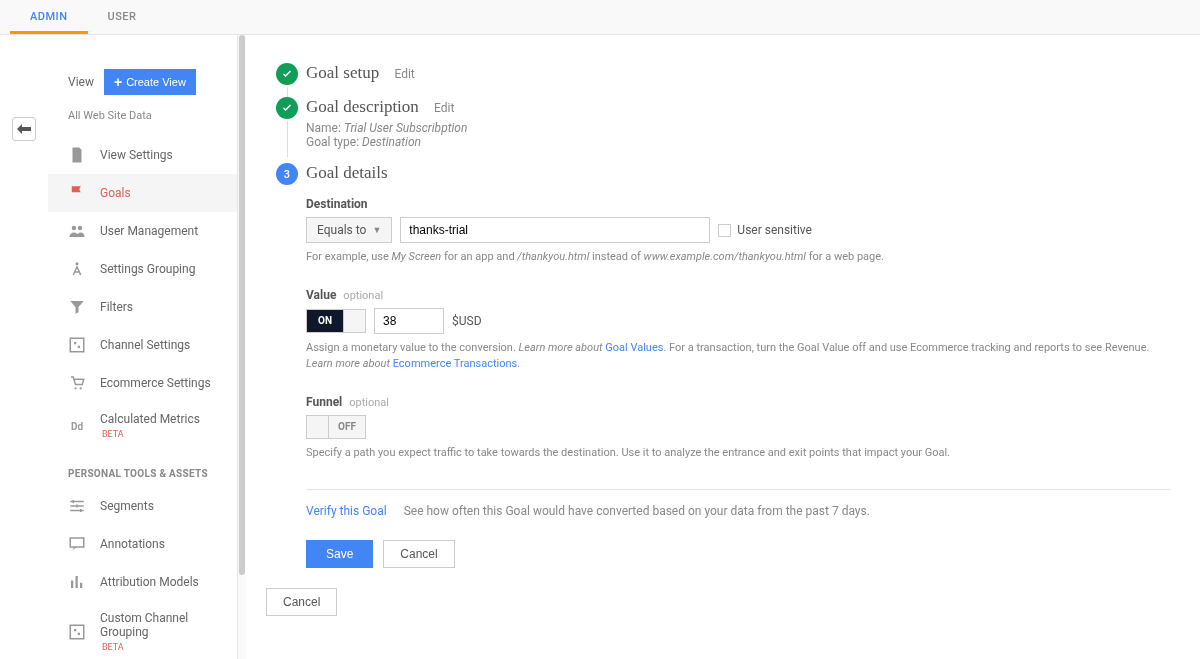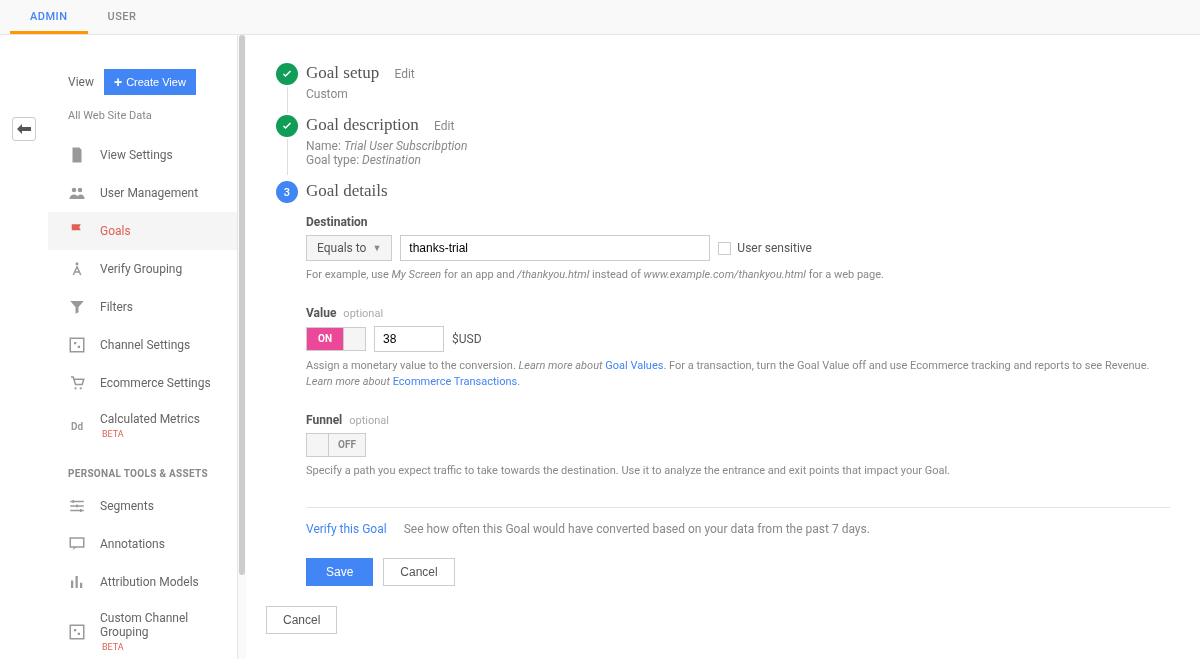--- a/index.html
+++ b/index.html
@@ -44,21 +44,21 @@
 .dest-row { display: flex; align-items: center; gap: 8px; }
 .dropdown-btn { background: #f5f5f5; border: 1px solid #ccc; padding: 5px 10px; font-size: 12px; color: #555; cursor: pointer; display: flex; align-items: center; gap: 6px; }
 .caret { font-size: 9px; color: #888; }
 .text-input { border: 1px solid #ccc; padding: 5px 8px; font-size: 12px; width: 310px; }
 .checkbox-row { display: flex; align-items: center; gap: 6px; font-size: 12px; color: #555; }
 .checkbox-box { width: 13px; height: 13px; border: 1px solid #ccc; background: #fff; }
 .help-text { font-size: 11px; color: #888; margin-top: 6px; line-height: 1.5; }
 .help-text .italic { font-style: italic; }
 .help-text a { color: #4285f4; text-decoration: none; }
 .toggle { width: 60px; height: 24px; border: 1px solid #ccc; display: flex; cursor: pointer; font-size: 10px; font-weight: bold; }
-.toggle-on { flex: 1; background: #ec4899; color: #fff; display: flex; align-items: center; justify-content: center; }
+.toggle-on { flex: 1; background: #0f172a; color: #fff; display: flex; align-items: center; justify-content: center; }
 .toggle-off { flex: 1; background: #f5f5f5; color: #888; display: flex; align-items: center; justify-content: center; }
 .toggle-handle { width: 22px; background: #f5f5f5; border-left: 1px solid #ccc; }
 .toggle-handle-left { border-right: 1px solid #ccc; border-left: none; }
 .value-row { display: flex; align-items: center; gap: 8px; }
 .num-input { border: 1px solid #ccc; padding: 5px 8px; width: 70px; font-size: 12px; }
 .currency { font-size: 12px; color: #555; }
 .section-block { margin-top: 22px; }
 .divider { border: none; border-top: 1px solid #e5e5e5; margin: 28px 0 14px; }
 .verify-row { font-size: 12px; color: #888; }
 .verify-link { color: #4285f4; cursor: pointer; margin-right: 14px; }
@@ -94,40 +94,40 @@
     </div>
     <div class="all-data">All Web Site Data</div>
 
     <ul class="menu">
       <li class="menu-item">
         <svg class="menu-icon" viewBox="0 0 24 24">
             <path d="M6 2h9l3 3v17H6z" fill="#999"></path>
           </svg>
         <span>View Settings</span>
       </li>
+      <li class="menu-item active">
+        <svg class="menu-icon" viewBox="0 0 24 24">
+            <path d="M5 3v18M5 3h12l-2 4 2 4H5" fill="currentColor"></path>
+          </svg>
+        <span>Goals</span>
+      </li>
       <li class="menu-item">
         <svg class="menu-icon" viewBox="0 0 24 24">
             <circle cx="8" cy="8" r="3" fill="#999"></circle>
             <circle cx="16" cy="8" r="3" fill="#999"></circle>
             <path d="M2 20c0-4 3-6 6-6s6 2 6 6M12 20c0-4 2-6 5-6s5 2 5 6" fill="#999"></path>
           </svg>
         <span>User Management</span>
       </li>
-      <li class="menu-item active">
-        <svg class="menu-icon" viewBox="0 0 24 24">
-            <path d="M5 3v18M5 3h12l-2 4 2 4H5" fill="currentColor"></path>
-          </svg>
-        <span>Goals</span>
-      </li>
       <li class="menu-item">
         <svg class="menu-icon" viewBox="0 0 24 24">
             <circle cx="12" cy="5" r="2" fill="#999"></circle>
             <path d="M7 20l5-11 5 11M9 16h6" stroke="#999" stroke-width="2" fill="none"></path>
           </svg>
-        <span>Verify Grouping</span>
+        <span>Settings Grouping</span>
       </li>
       <li class="menu-item">
         <svg class="menu-icon" viewBox="0 0 24 24">
             <path d="M3 4h18l-7 8v7l-4 2v-9z" fill="#999"></path>
           </svg>
         <span>Filters</span>
       </li>
       <li class="menu-item">
         <svg class="menu-icon" viewBox="0 0 24 24">
             <rect x="3" y="3" width="18" height="18" fill="none" stroke="#999" stroke-width="2"></rect>
@@ -205,21 +205,20 @@
 
       <div class="step">
         <div class="vline vline1"></div>
         <div class="step-badge done">
           <svg width="12" height="12" viewBox="0 0 24 24">
               <path d="M5 12l4 4L19 6" stroke="#fff" stroke-width="3" fill="none"></path>
             </svg>
         </div>
         <span class="step-title">Goal setup</span>
         <span class="step-edit">Edit</span>
-        <div class="step-sub">Custom</div>
       </div>
 
       <div class="step">
         <div class="vline vline2"></div>
         <div class="step-badge done">
           <svg width="12" height="12" viewBox="0 0 24 24">
               <path d="M5 12l4 4L19 6" stroke="#fff" stroke-width="3" fill="none"></path>
             </svg>
         </div>
         <span class="step-title">Goal description</span>

